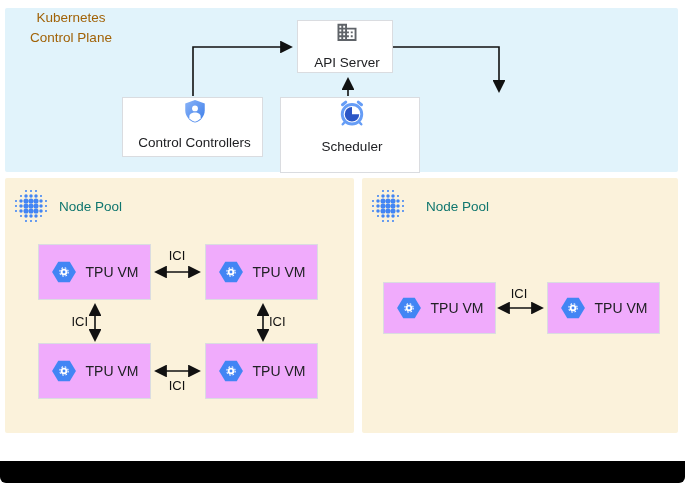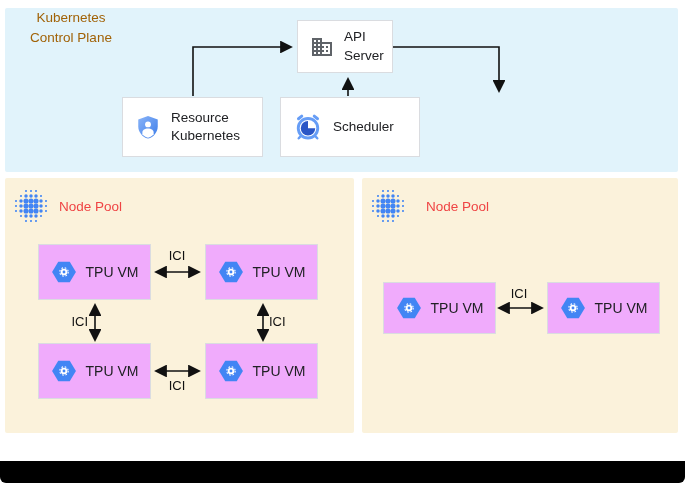--- a/index.html
+++ b/index.html
@@ -12,28 +12,28 @@
   .pool{background:#fbf2db;top:178px;height:255px;}
   .pool-left{left:5px;width:349px;}
   .pool-right{left:362px;width:316px;}
   .cp-title{
     position:absolute;left:8px;top:0;width:116px;text-align:center;
     font-size:13.5px;line-height:1.5;color:#a16207;
   }
   .cp-node{
     position:absolute;background:#fff;border:1px solid #dadce0;
     display:flex;align-items:center;gap:10px;padding:0 8px 0 12px;
-    font-size:13.5px;line-height:1.35;box-sizing:border-box;
+    font-size:13.5px;line-height:1.35;box-sizing:border-box;flex-direction:column;
   }
   .cp-node .lbl{flex:1;}
   .node-api{left:297px;top:20px;width:96px;height:53px;}
   .node-rc{left:122px;top:97px;width:141px;height:60px;}
-  .node-sched{left:280px;top:97px;width:140px;height:60px;}
+  .node-sched{left:280px;top:97px;width:140px;height:76px;}
   .node-storage{left:437px;top:97px;width:125px;height:60px;}
-  .pool-title{position:absolute;font-size:13.5px;color:#ef4444;}
+  .pool-title{position:absolute;font-size:13.5px;color:#0f766e;}
   .pool-icon{position:absolute;width:34px;height:34px;}
   .vm{
     position:absolute;width:113px;height:56px;background:#f0abfc;border:1px solid #dadce0;
     display:flex;align-items:center;justify-content:center;gap:9px;
     font-size:14px;box-sizing:border-box;
   }
   .vm-r{height:52px;}
   .vm-a{left:38px;top:244px;}
   .vm-b{left:205px;top:244px;}
   .vm-c{left:38px;top:343px;}
@@ -131,21 +131,21 @@
     </svg>
     <span class="lbl">API Server</span>
   </div>
 
   <div class="cp-node node-rc">
     <svg width="26" height="26" viewBox="0 0 24 24">
       <path d="M12 1.8 L21 5v6.3c0 5.3-3.8 10.2-9 11.4-5.2-1.2-9-6.1-9-11.4V5z" fill="url(#shg)"></path>
       <circle cx="12" cy="9.6" r="2.7" fill="#fff"></circle>
       <path d="M12 13.4c-3 0-5.2 1.5-5.2 3.6v1.6c1.4 1.6 3.2 2.8 5.2 3.3 2-.5 3.8-1.7 5.2-3.3V17c0-2.1-2.2-3.6-5.2-3.6z" fill="#fff"></path>
     </svg>
-    <span class="lbl">Resource Kubernetes</span>
+    <span class="lbl">Control Controllers</span>
   </div>
 
   <div class="cp-node node-sched">
     <svg width="30" height="30" viewBox="0 0 24 24">
       <path d="M4.4 5.4 L7 3.3" stroke="#669df6" stroke-width="2.4" stroke-linecap="round" fill="none"></path>
       <path d="M19.6 5.4 L17 3.3" stroke="#669df6" stroke-width="2.4" stroke-linecap="round" fill="none"></path>
       <path d="M5.9 19.6 L4.6 21" stroke="#669df6" stroke-width="2" stroke-linecap="round" fill="none"></path>
       <path d="M18.1 19.6 L19.4 21" stroke="#669df6" stroke-width="2" stroke-linecap="round" fill="none"></path>
       <circle cx="12" cy="13" r="7.8" fill="#fff" stroke="#669df6" stroke-width="2.3"></circle>
       <path d="M12 13 L12 7.2 A5.8 5.8 0 1 0 17.8 13 Z" fill="#2a56c6"></path>

